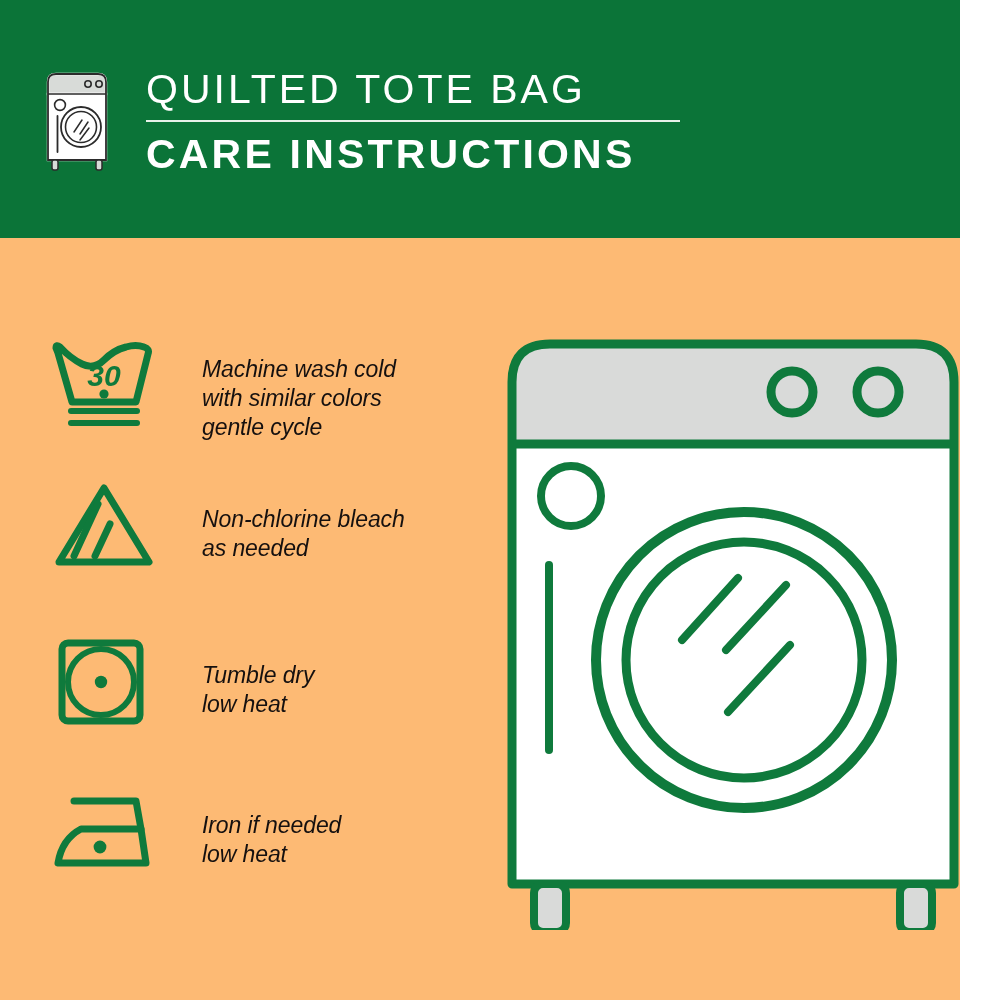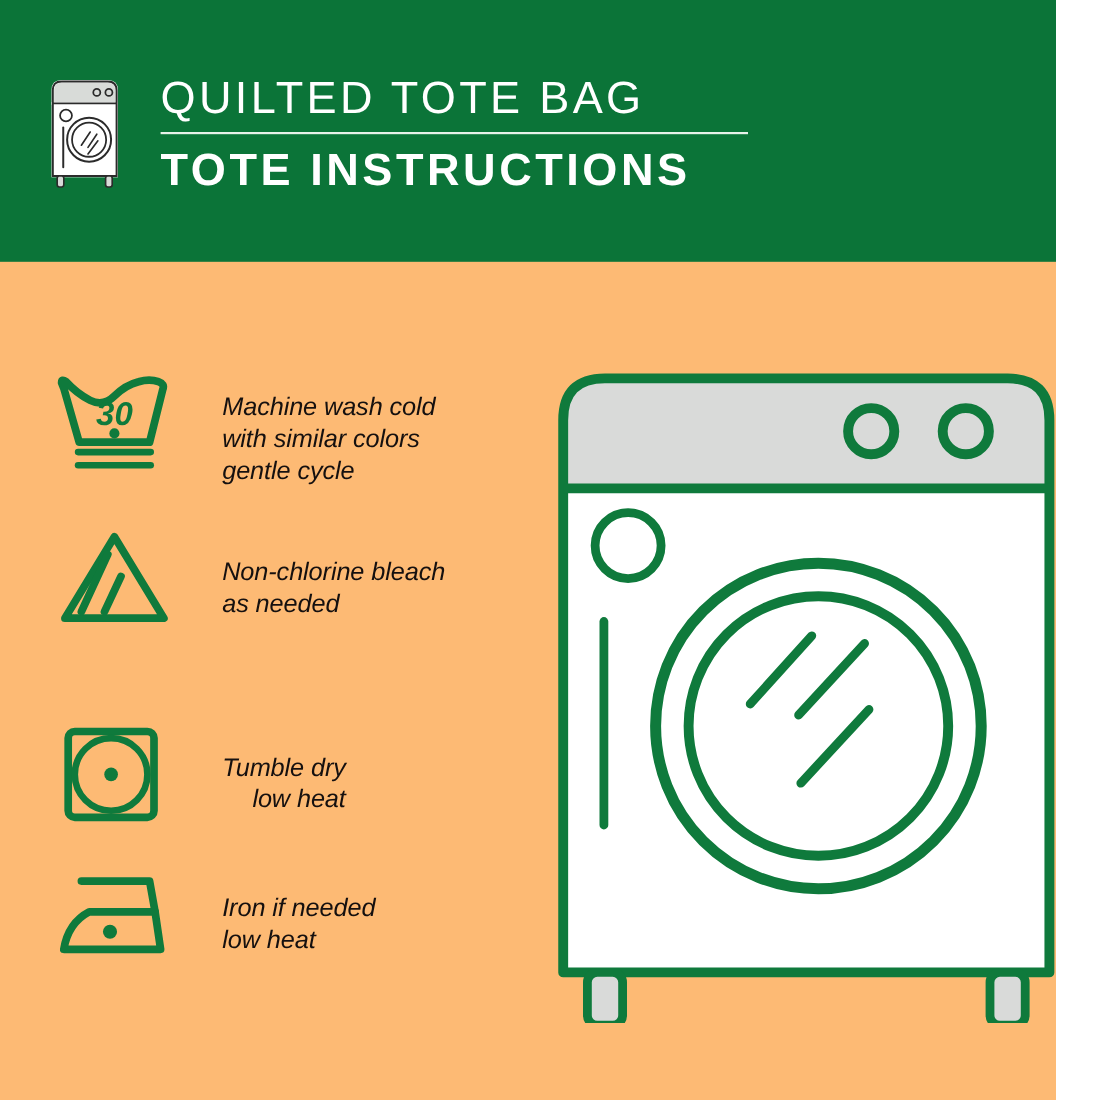--- a/index.html
+++ b/index.html
@@ -95,21 +95,21 @@
     font-family: "Liberation Sans", sans-serif;
     font-size: 23px;
     font-weight: 500;
     color: #15100f;
     line-height: 29px;
     letter-spacing: -0.1px;
     white-space: pre-line;
   }
   #row-wash   { top: 100px; }
   #row-bleach { top: 240px; }
-  #row-dry    { top: 417px; text-align: right; }
+  #row-dry    { top: 395px; }
   #row-iron   { top: 545px; }
 
   #row-wash   .care-text { padding-top: 17px; }
   #row-bleach .care-text { padding-top: 27px; }
   #row-dry    .care-text { padding-top: 28px; }
   #row-iron   .care-text { padding-top: 28px; }
 
   
   #machine-illustration {
     position: absolute;
@@ -152,21 +152,21 @@
         <line x1="36" y1="70" x2="45" y2="58" stroke="#2b2b2b" stroke-width="1.5" stroke-linecap="round"></line>
 
         <rect x="8" y="90" width="6" height="10" rx="2" fill="#d8dbd8" stroke="#2b2b2b" stroke-width="1.5"></rect>
         <rect x="52" y="90" width="6" height="10" rx="2" fill="#d8dbd8" stroke="#2b2b2b" stroke-width="1.5"></rect>
       </svg>
     </div>
 
     <div id="header-text-block">
       <div id="title-main">QUILTED TOTE BAG</div>
       <div id="title-divider"></div>
-      <div id="title-sub">TOTE INSTRUCTIONS</div>
+      <div id="title-sub">CARE INSTRUCTIONS</div>
     </div>
 
   </div>
 
   <div id="care-list">
 
     <div class="care-row" id="row-wash">
       <div class="sym-wrap">
         <svg width="112" height="96" viewBox="0 0 112 96" fill="none" xmlns="http://www.w3.org/2000/svg">
 

